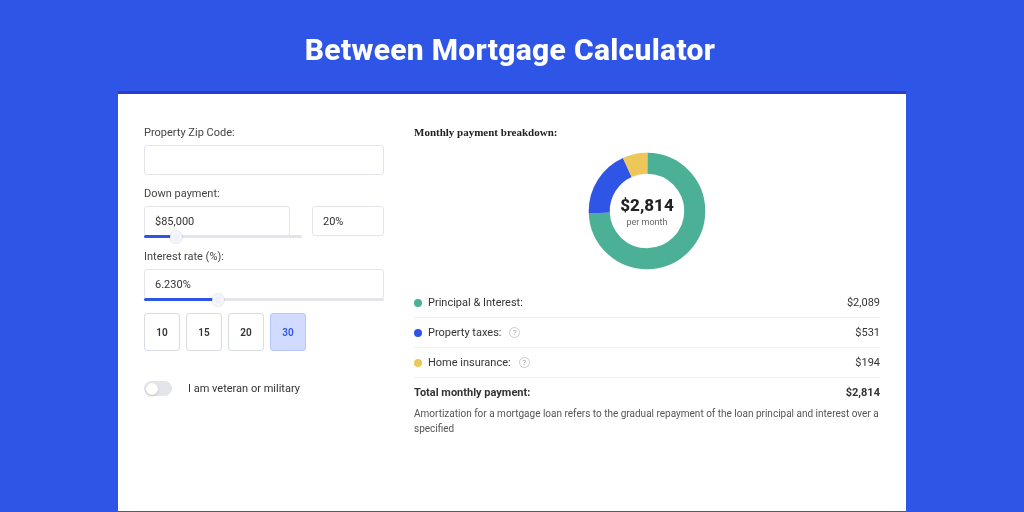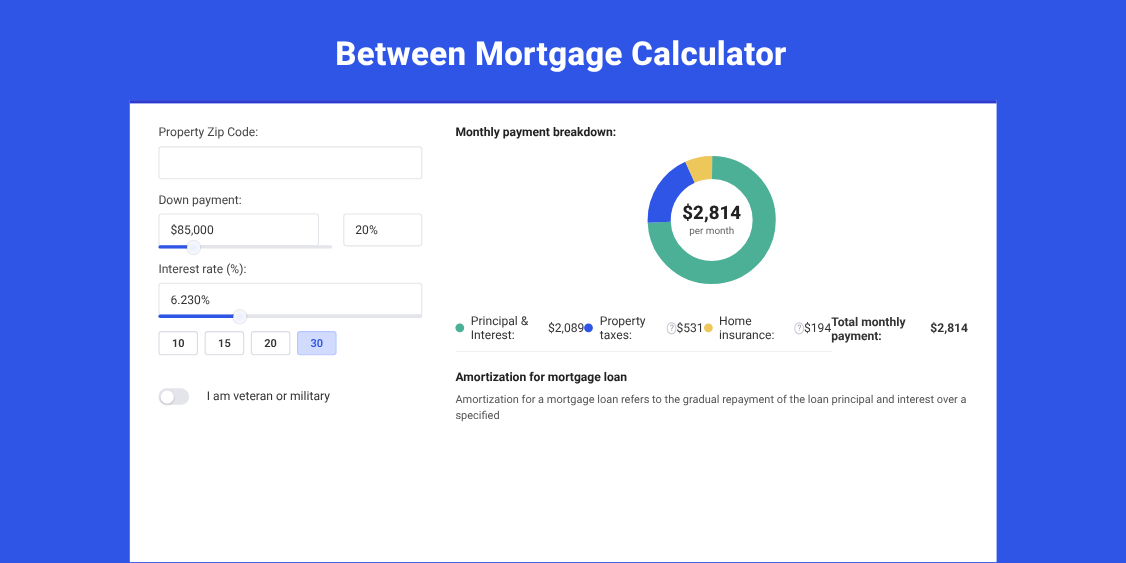--- a/index.html
+++ b/index.html
@@ -7,21 +7,21 @@
     width: 1024px; height: 512px; overflow: hidden;
     background: #2f55e6;
     display: flex; flex-direction: column; align-items: center;
   }
   .page-title {
     color: #fff; font-weight: 800; font-size: 30px;
     margin: 32px 4px 24px 0; letter-spacing: .3px;
   }
   .card {
     width: 788px; background: #fff; border-top: 3px solid #2b3bd0;
-    padding: 20px 26px 0 26px;
+    padding: 32px 26px 0 26px;
     display: flex; gap: 30px;
     height: 420px;
   }
   .left {
     width: 240px; flex: none;
     display: flex; flex-direction: column;
     font-size: 11px; color: #333;
   }
   .field-label { font-size: 11px; color: #444; margin-bottom: 6px; }
   .block { margin-bottom: 12px; }
@@ -38,50 +38,50 @@
   .slider-thumb {
     width: 12px; height: 12px; background: #eef1fb; border: 3px solid #f4f6ff;
     box-shadow: 0 0 0 1px rgba(0,0,0,.08);
     border-radius: 50%; position: absolute; top: 50%; transform: translate(-50%, -50%);
   }
   .row { display: flex; gap: 22px; }
   .row .input:first-child { flex: 1; }
   .row .input:last-child { width: 72px; }
   .periods { display: flex; gap: 6px; }
   .period-btn {
-    width: 36px; height: 22px; border: 1px solid #d9dce4; border-radius: 3px;
+    width: 36px; height: 38px; border: 1px solid #d9dce4; border-radius: 3px;
     background: #fff; font-size: 10px; color: #333; font-weight: 600;
     display: flex; align-items: center; justify-content: center;
     cursor: pointer;
   }
   .period-btn.active { background: #d1dbff; border-color: #b8c6ff; color: #2f55e6; }
   .vet-row { display: flex; align-items: center; gap: 16px; margin-top: 18px; }
   .toggle {
     width: 28px; height: 15px; background: #e3e5ea; border-radius: 999px; position: relative;
     cursor: pointer;
   }
   .toggle-knob {
     width: 12px; height: 12px; background: #fff; border-radius: 50%;
     position: absolute; left: 1.5px; top: 1.5px;
     box-shadow: 0 1px 2px rgba(0,0,0,.2);
   }
 
   .right { flex: 1; display: flex; flex-direction: column; }
-  .mpb-title { font-size: 11px; font-weight: 700; color: #222; margin-bottom: 10px; }
+  .mpb-title { font-size: 11px; font-weight: 700; color: #222; margin-bottom: 10px; font-family: Liberation Serif, serif; }
   .donut-wrap { display: flex; justify-content: center; margin-bottom: 14px; }
   .donut { position: relative; width: 126px; height: 126px; }
   .donut svg { width: 126px; height: 126px; }
   .donut-center {
     position: absolute; inset: 0; display: flex; flex-direction: column;
     align-items: center; justify-content: center;
   }
   .donut-center .amount { font-size: 17px; font-weight: 800; color: #222; }
   .donut-center .sub { font-size: 9px; color: #666; margin-top: 2px; }
 
-  .legend { display: flex; flex-direction: row; }
+  .legend { display: flex; flex-direction: column; }
   .legend-row {
     display: flex; align-items: center; justify-content: space-between;
     padding: 8px 0; border-bottom: 1px solid #eef0f4;
     font-size: 11px; color: #333;
   }
   .legend-left { display: flex; align-items: center; gap: 6px; }
   .dot { width: 8px; height: 8px; border-radius: 50%; flex: none; }
   .help {
     width: 11px; height: 11px; border: 1px solid #c9cdd7; border-radius: 50%;
     color: #9aa0ae; font-size: 8px; display: inline-flex; align-items: center; justify-content: center;
@@ -191,18 +191,17 @@
           <span>$194</span>
         </div>
         <div class="legend-row total">
           <div class="legend-left">
             <span>Total monthly payment:</span>
           </div>
           <span>$2,814</span>
         </div>
       </div>
 
-    <div class="amort-title">Amortization for mortgage loan</div>
     <div class="amort-text">Amortization for a mortgage loan refers to the gradual repayment of the loan principal and interest over a specified</div>
 
   </div>
 
 </div>
 
 </body></html>

